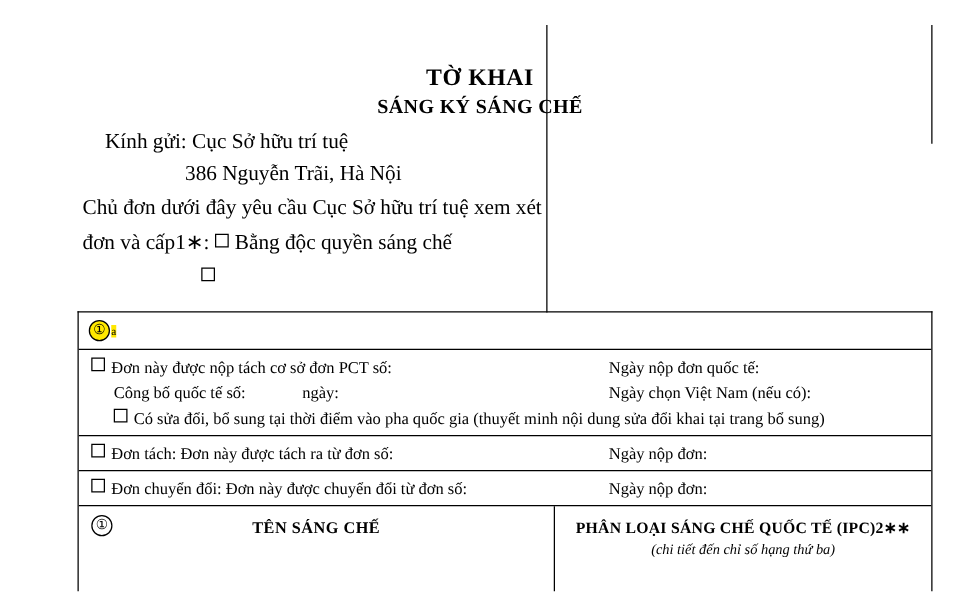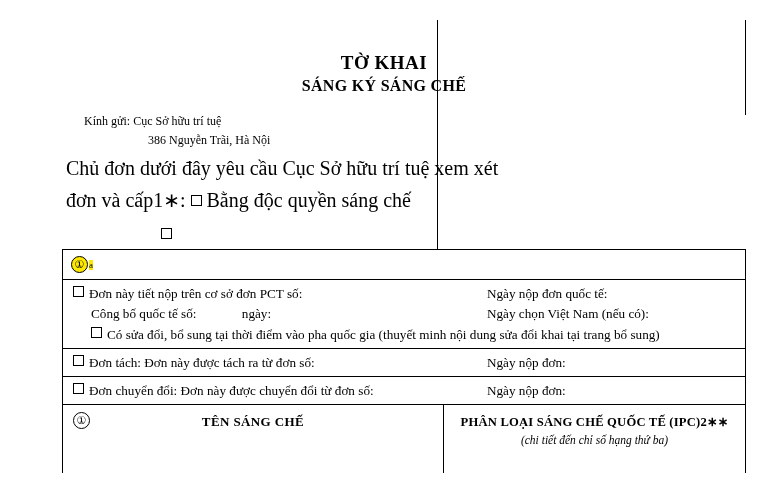--- a/index.html
+++ b/index.html
@@ -39,33 +39,33 @@
     font-size: 16px;
     font-weight: bold;
     letter-spacing: 0.3px;
     line-height: 1.3;
     margin-top: 2px;
   }
 
   .addr-block {
     position: absolute;
     left: 84px;
-    top: 112px;
-    font-size: 12px;
+    top: 100px;
+    font-size: 17px;
     line-height: 1.55;
   }
   .addr-line2 {
     margin-left: 64px;
   }
 
   .request-block {
     position: absolute;
     left: 66px;
     top: 152px;
-    font-size: 20px;
+    font-size: 17px;
     line-height: 1.62;
   }
   .req-line2 {
     white-space: nowrap;
   }
   .req-line3 {
     margin-left: 95px;
     white-space: nowrap;
   }
 
@@ -272,21 +272,21 @@
     <div class="row origin-head">
       <div class="marker-cell">
         <span class="circled">①</span>
           <span class="marker-sup">a</span>
       </div>
     </div>
 
     <div class="pct-block">
       <div class="pct-line">
         <div class="pct-left">
-          <span class="chk"></span><span>Đơn này tiết nộp trên cơ sở đơn PCT số:</span>
+          <span class="chk"></span><span>Đơn này được nộp tách cơ sở đơn PCT số:</span>
         </div>
         <div class="pct-right">Ngày nộp đơn quốc tế:</div>
       </div>
       <div class="pct-line">
         <div class="pct-left" style="padding-left:28px;">
           <span>Công bố quốc tế số:</span>
           <span class="ngay-inline">ngày:</span>
         </div>
         <div class="pct-right">Ngày chọn Việt Nam (nếu có):</div>
       </div>

